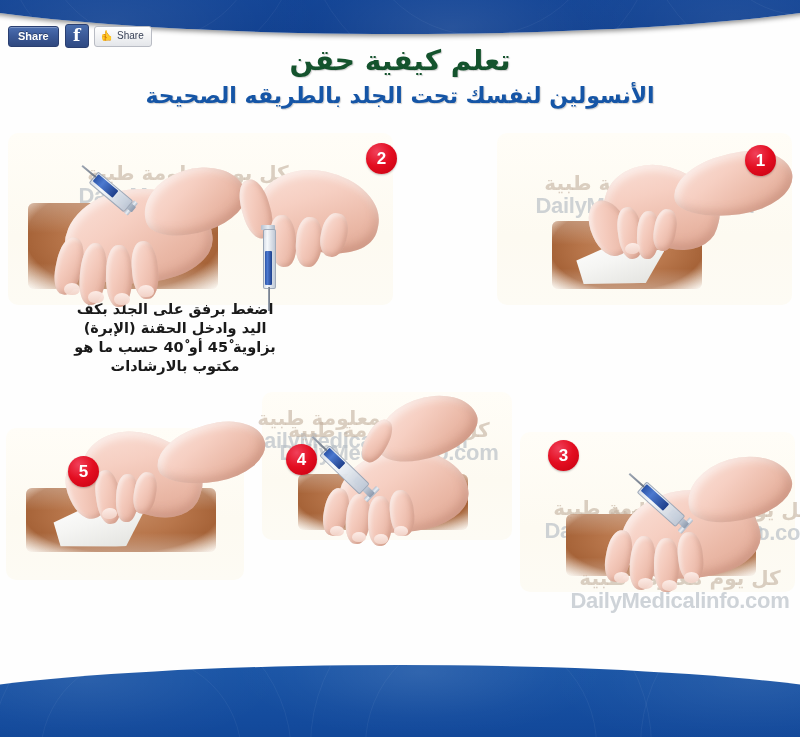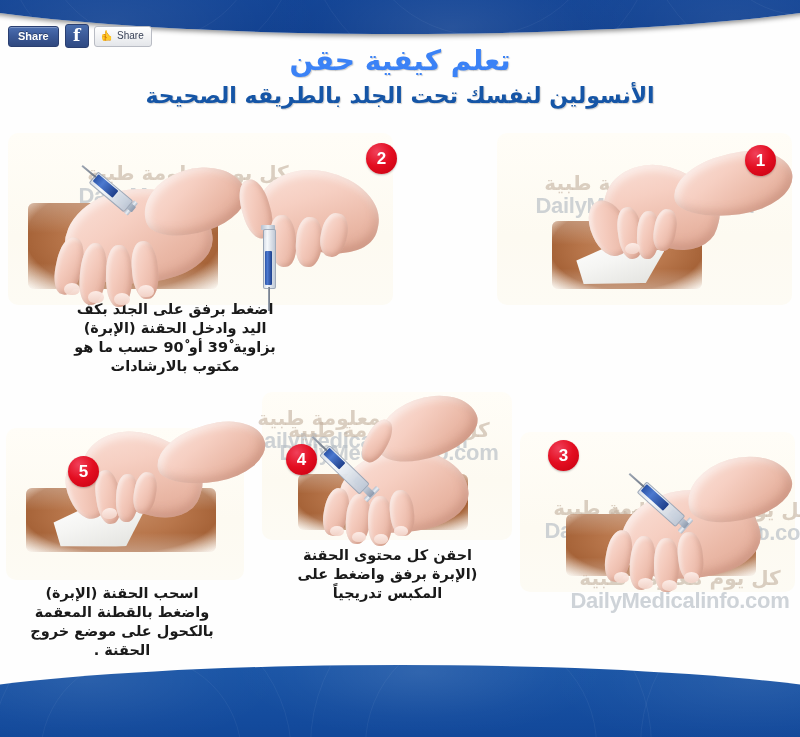--- a/index.html
+++ b/index.html
@@ -123,21 +123,21 @@
   
   .title-wrap {
     position: absolute;
     top: 44px;
     left: 0;
     width: 800px;
     text-align: center;
     z-index: 30;
   }
   .title-line1 {
-    color: #3b82f6;
+    color: #14532d;
     font-size: 28px;
     font-weight: bold;
     letter-spacing: 0px;
     line-height: 34px;
     text-shadow: 1px 1px 1px rgba(120,120,120,0.35);
   }
   .title-line2 {
     color: #1555a6;
     font-size: 22px;
     font-weight: bold;
@@ -403,21 +403,21 @@
       </div>
     </div>
     <div class="wm" style="left:30px; top:30px; width:300px;">
       <div class="wm-ar">كل يوم معلومة طبية</div>
       <div class="wm-en">DailyMedicalinfo.com</div>
     </div>
     <div class="badge" style="left:358px; top:10px;">2</div>
   </div>
   <div class="caption" style="left:10px; top:300px; width:330px; white-space:pre-line;">اضغط برفق على الجلد بكف
 اليد وادخل الحقنة (الإبرة)
-بزاوية 39ْ أو 90ْ حسب ما هو
+بزاوية 45ْ أو 40ْ حسب ما هو
 مكتوب بالارشادات</div>
 
   <div class="panel" style="left:520px; top:432px; width:275px; height:160px;">
     <div class="illus" style="inset:0;">
       <div class="skin-patch" style="left:46px; top:82px; width:190px; height:62px;"></div>
       <div class="hand" style="left:100px; top:58px; width:140px; height:88px; transform:rotate(-6deg); border-radius:50% 54% 46% 50% / 58% 60% 42% 40%;"></div>
       <div class="finger" style="left:86px; top:98px; width:25px; height:52px; transform:rotate(11deg);"></div>
       <div class="finger" style="left:110px; top:104px; width:25px; height:54px; transform:rotate(5deg);"></div>
       <div class="finger" style="left:134px; top:106px; width:25px; height:54px; transform:rotate(0deg);"></div>
       <div class="finger" style="left:158px; top:100px; width:25px; height:50px; transform:rotate(-6deg);"></div>
@@ -467,46 +467,39 @@
       </div>
       <div class="hand" style="left:112px; top:6px; width:104px; height:60px; transform:rotate(-20deg);"></div>
       <div class="finger" style="left:104px; top:26px; width:22px; height:46px; transform:rotate(28deg);"></div>
     </div>
     <div class="wm" style="left:-8px; top:28px; width:270px;">
       <div class="wm-ar">كل يوم معلومة طبية</div>
       <div class="wm-en">DailyMedicalinfo.com</div>
     </div>
     <div class="badge" style="left:24px; top:52px;">4</div>
   </div>
-  <div class="caption" style="left:265px; top:546px; width:245px; white-space:pre-line;">احقن كل محتوى الحقنة
-(الإبرة برفق واضغط على
-المكبس تدريجياً</div>
 
   <div class="panel" style="left:6px; top:428px; width:238px; height:152px;">
     <div class="illus" style="inset:0;">
       <div class="skin-patch" style="left:20px; top:60px; width:190px; height:64px;"></div>
       <div class="cotton" style="left:42px; top:74px; width:96px; height:46px; clip-path:polygon(6% 40%, 50% 2%, 100% 28%, 80% 100%, 12% 92%); transform:rotate(-3deg);"></div>
       <div class="hand" style="left:76px; top:6px; width:122px; height:78px; transform:rotate(16deg); border-radius:52% 60% 40% 46% / 64% 56% 46% 40%;"></div>
       <div class="finger" style="left:62px; top:34px; width:34px; height:58px; transform:rotate(-24deg); border-radius:50% 50% 46% 46%;"></div>
       <div class="finger" style="left:90px; top:42px; width:24px; height:54px; transform:rotate(-8deg);"></div>
       <div class="finger" style="left:110px; top:46px; width:22px; height:48px; transform:rotate(2deg);"></div>
       <div class="finger" style="left:128px; top:44px; width:22px; height:42px; transform:rotate(10deg);"></div>
       <div class="nail" style="left:96px; top:80px; width:15px; height:11px; transform:rotate(-6deg);"></div>
       <div class="hand" style="left:150px; top:-4px; width:110px; height:58px; transform:rotate(-10deg); border-radius:60% 40% 48% 52% / 60% 48% 52% 40%;"></div>
     </div>
     <div class="badge" style="left:62px; top:28px;">5</div>
   </div>
   <div class="wm" style="left:228px; top:408px; width:260px; z-index:4;">
     <div class="wm-ar">كل يوم معلومة طبية</div>
     <div class="wm-en">DailyMedicalinfo.com</div>
   </div>
-  <div class="caption" style="left:2px; top:584px; width:240px; white-space:pre-line; z-index:12;">اسحب الحقنة (الإبرة)
-واضغط بالقطنة المعقمة
-بالكحول على موضع خروج
-الحقنة .</div>
 
   <div class="wm" style="left:600px; top:500px; width:220px; z-index:3;">
     <div class="wm-ar">كل يوم معلومة طبية</div>
     <div class="wm-en">DailyMedicalinfo.com</div>
   </div>
 
   <div class="footer-band">
     <div class="footer-rings">
       <i class="fr1"></i>
         <i class="fr2"></i>

